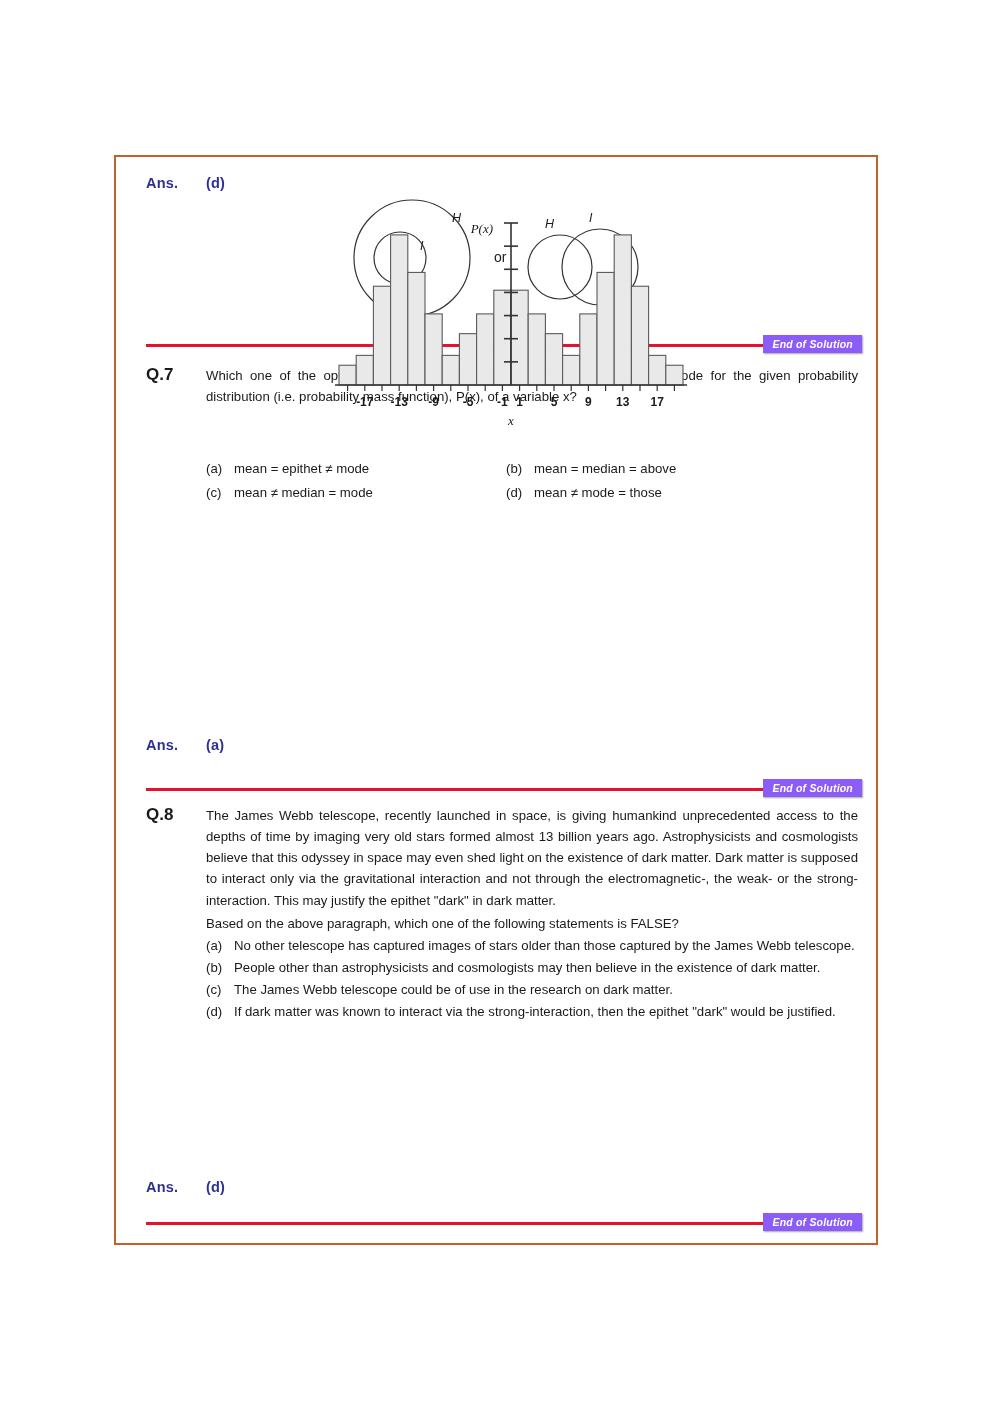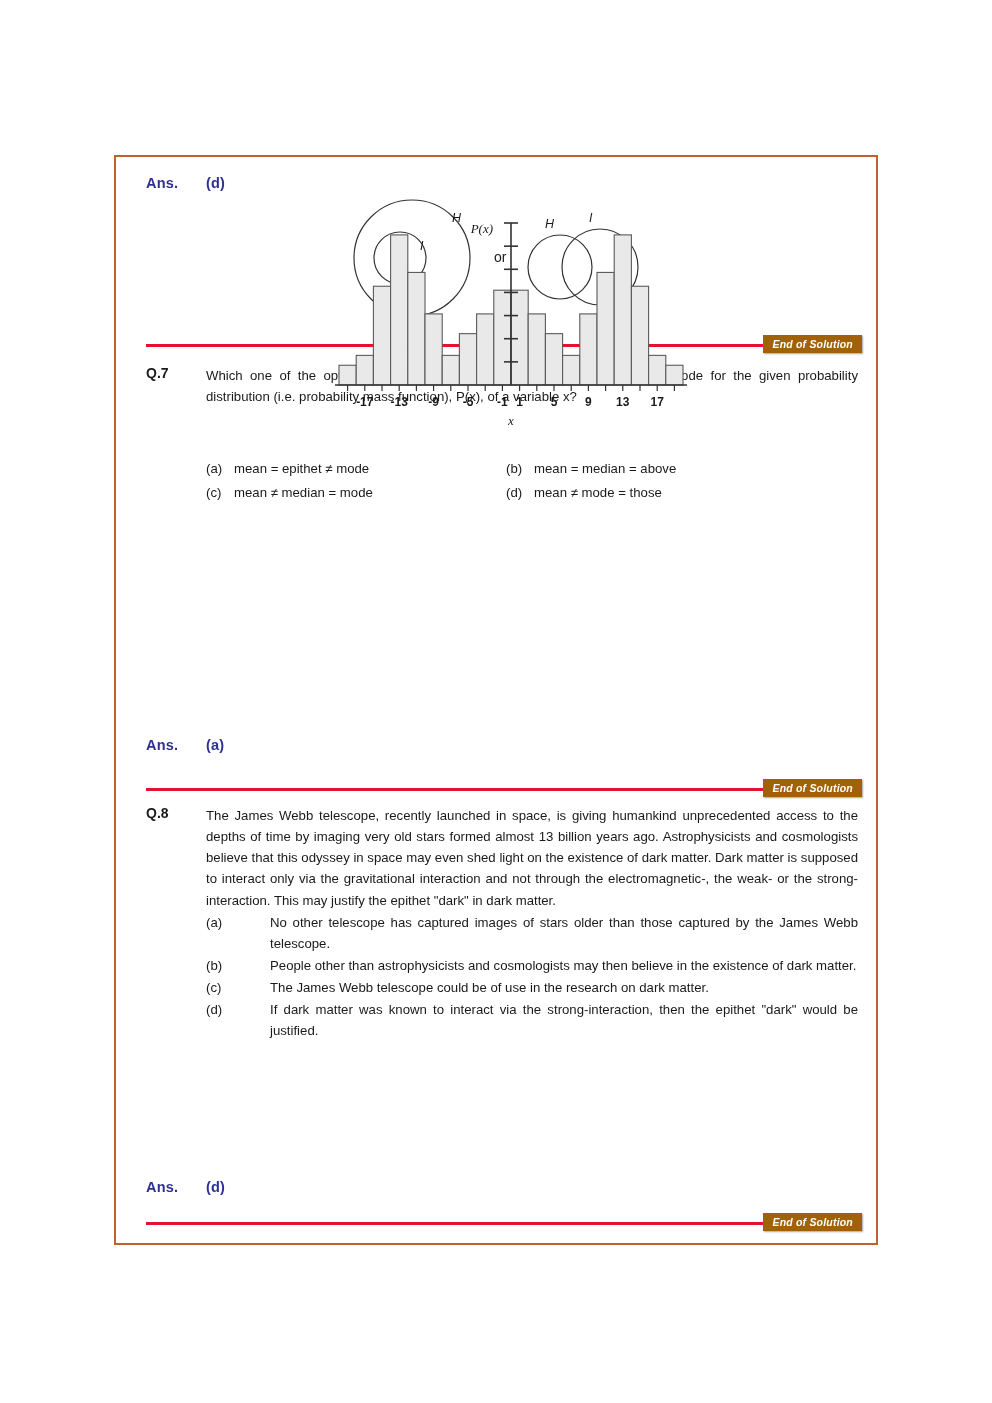--- a/index.html
+++ b/index.html
@@ -58,21 +58,21 @@
     left: 0;
     right: 0;
     top: 9px;
     height: 2.5px;
     background: #E8112D;
   }
   .eos .badge {
     position: absolute;
     right: 0;
     top: 0;
-    background: #a16207;
+    background: #8b5cf6;
     color: #ffffff;
     font-style: italic;
     font-weight: bold;
     font-size: 10.5px;
     line-height: 18px;
     padding: 0 9px;
     white-space: nowrap;
     letter-spacing: .2px;
     box-shadow: 1px 1px 1.5px rgba(0,0,0,.35);
   }
@@ -84,21 +84,21 @@
     right: 18px;
   }
   .q-head {
     display: flex;
     align-items: flex-start;
   }
   .q-num {
     width: 60px;
     flex: 0 0 60px;
     font-weight: bold;
-    font-size: 14px;
+    font-size: 17px;
     color: #1a1a1a;
   }
   .q-body {
     flex: 1 1 auto;
     font-size: 13.2px;
     line-height: 1.62;
     color: #1a1a1a;
     text-align: justify;
   }
   .q-body.tight { line-height: 1.6; }
@@ -113,21 +113,21 @@
   }
   .opt-list li {
     display: flex;
     align-items: flex-start;
     margin-top: 1px;
   }
   .opt-list li .ltr {
     flex: 0 0 28px;
     width: 28px;
   }
-  .opt-list li .txt { flex: 1 1 auto; margin-left: 36px; }
+  .opt-list li .txt { flex: 1 1 auto; }
 
   
   .opt-grid {
     position: absolute;
     left: 90px;
     right: 18px;
     font-size: 13.2px;
     line-height: 1.78;
     color: #1a1a1a;
   }
@@ -301,20 +301,21 @@
     <div class="eos" style="top:622px;">
       <div class="rule"></div>
       <div class="badge">End of Solution</div>
     </div>
 
     <div class="q-block" style="top:648px;">
       <div class="q-head">
         <div class="q-num">Q.8</div>
         <div class="q-body tight">
           <div>The James Webb telescope, recently launched in space, is giving humankind unprecedented access to the depths of time by imaging very old stars formed almost 13 billion years ago. Astrophysicists and cosmologists believe that this odyssey in space may even shed light on the existence of dark matter. Dark matter is supposed to interact only via the gravitational interaction and not through the electromagnetic-, the weak- or the strong-interaction. This may justify the epithet "dark" in dark matter.</div>
+          <div class="q-sub">Based on the above paragraph, which one of the following statements is FALSE?</div>
           <ul class="opt-list">
             <li>
               <span class="ltr">(a)</span>
               <span class="txt">No other telescope has captured images of stars older than those captured by the James Webb telescope.</span>
             </li>
             <li>
               <span class="ltr">(b)</span>
               <span class="txt">People other than astrophysicists and cosmologists may then believe in the existence of dark matter.</span>
             </li>
             <li>

